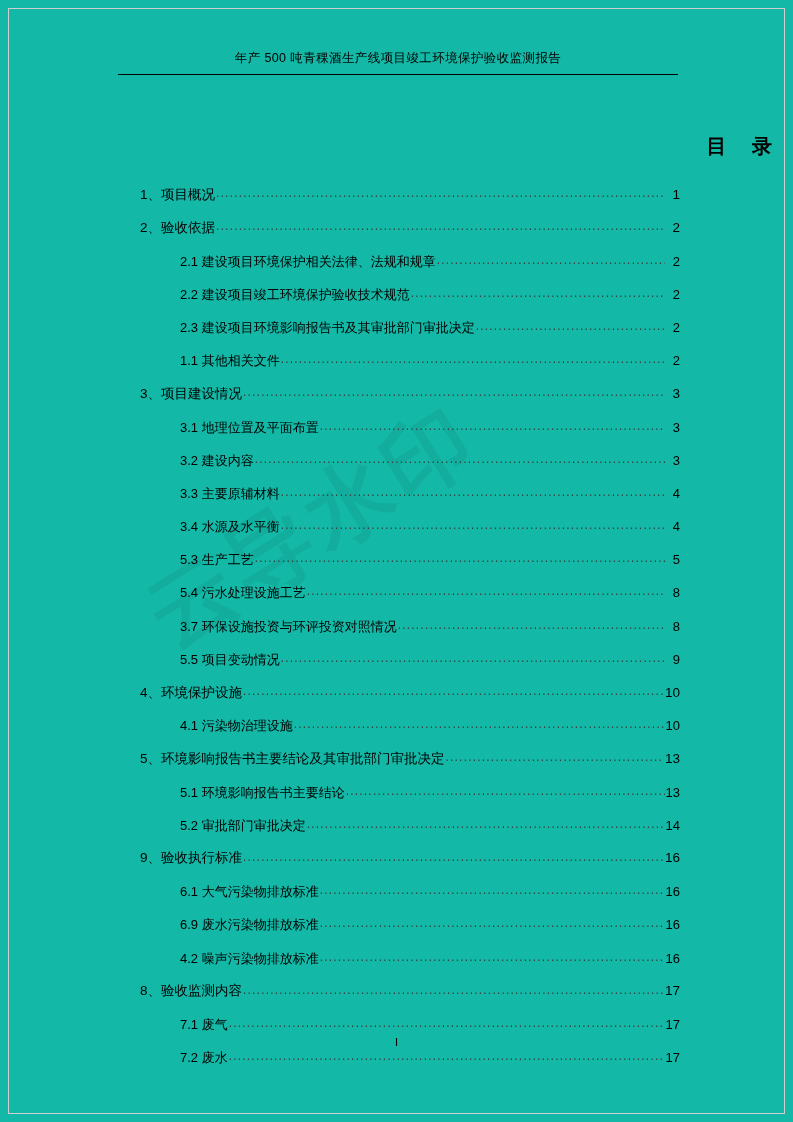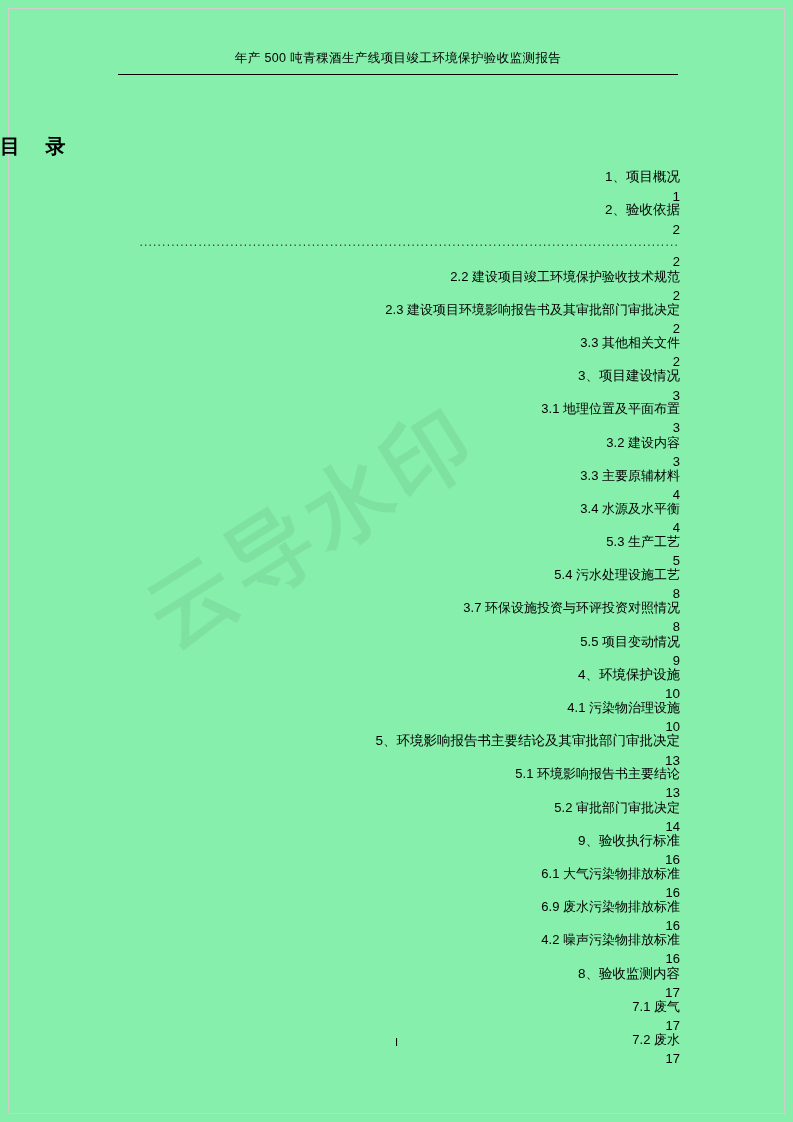--- a/index.html
+++ b/index.html
@@ -9,21 +9,21 @@
   }
   body {
     font-family: "Liberation Sans", sans-serif;
     color: #000000;
   }
   .page {
     position: relative;
     width: 793px;
     height: 1122px;
     margin: 0 auto;
-    background: #86efac;
+    background: #14b8a6;
     box-sizing: border-box;
     overflow: hidden;
   }
   
   .page-border {
     position: absolute;
     left: 8px;
     top: 8px;
     right: 8px;
     bottom: 8px;
@@ -63,42 +63,41 @@
     white-space: nowrap;
     pointer-events: none;
     font-family: "DejaVu Sans", sans-serif;
   }
   
   .toc-title {
     position: absolute;
     left: 0;
     top: 133px;
     width: 782px;
-    text-align: left;
+    text-align: right;
     font-size: 20px;
     font-weight: bold;
     letter-spacing: 10px;
     color: #000;
   }
   
   .toc {
     position: absolute;
     left: 140px;
     top: 170px;
     width: 540px;
   }
   .toc-row {
     display: flex;
     align-items: flex-end;
     font-size: 13.5px;
     line-height: 1;
     height: 33.2px;
     color: #000;
     white-space: nowrap;
-    flex-direction: column;
   }
   .toc-row.lvl2 {
     font-size: 13px;
     padding-left: 40px;
   }
   .toc-label {
     flex: 0 0 auto;
     padding-bottom: 2px;
   }
   .toc-dots {
@@ -146,35 +145,36 @@
         <span class="toc-label">1、项目概况</span>
         <span class="toc-dots">.......................................................................................................................</span>
         <span class="toc-page">1</span>
       </div>
       <div class="toc-row">
         <span class="toc-label">2、验收依据</span>
         <span class="toc-dots">.......................................................................................................................</span>
         <span class="toc-page">2</span>
       </div>
       <div class="toc-row lvl2">
+        <span class="toc-label">2.1 建设项目环境保护相关法律、法规和规章</span>
         <span class="toc-dots">.......................................................................................................................</span>
         <span class="toc-page">2</span>
       </div>
       <div class="toc-row lvl2">
         <span class="toc-label">2.2 建设项目竣工环境保护验收技术规范</span>
         <span class="toc-dots">.......................................................................................................................</span>
         <span class="toc-page">2</span>
       </div>
       <div class="toc-row lvl2">
         <span class="toc-label">2.3 建设项目环境影响报告书及其审批部门审批决定</span>
         <span class="toc-dots">.......................................................................................................................</span>
         <span class="toc-page">2</span>
       </div>
       <div class="toc-row lvl2">
-        <span class="toc-label">3.3 其他相关文件</span>
+        <span class="toc-label">1.1 其他相关文件</span>
         <span class="toc-dots">.......................................................................................................................</span>
         <span class="toc-page">2</span>
       </div>
       <div class="toc-row">
         <span class="toc-label">3、项目建设情况</span>
         <span class="toc-dots">.......................................................................................................................</span>
         <span class="toc-page">3</span>
       </div>
       <div class="toc-row lvl2">
         <span class="toc-label">3.1 地理位置及平面布置</span>

